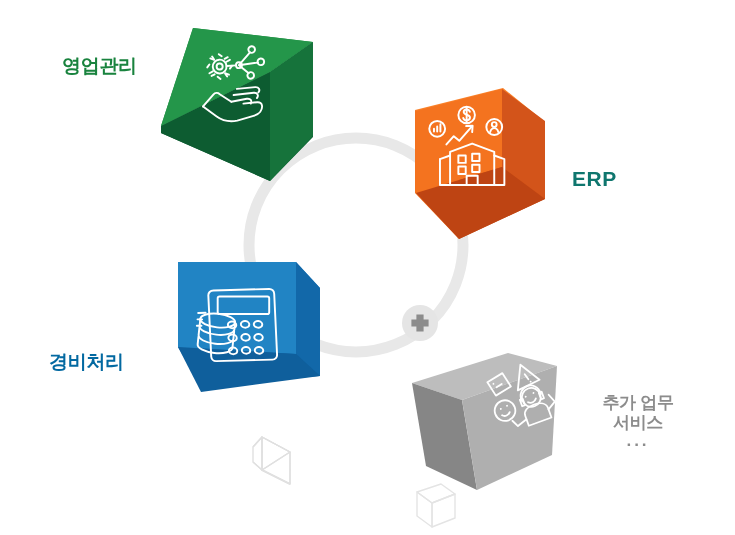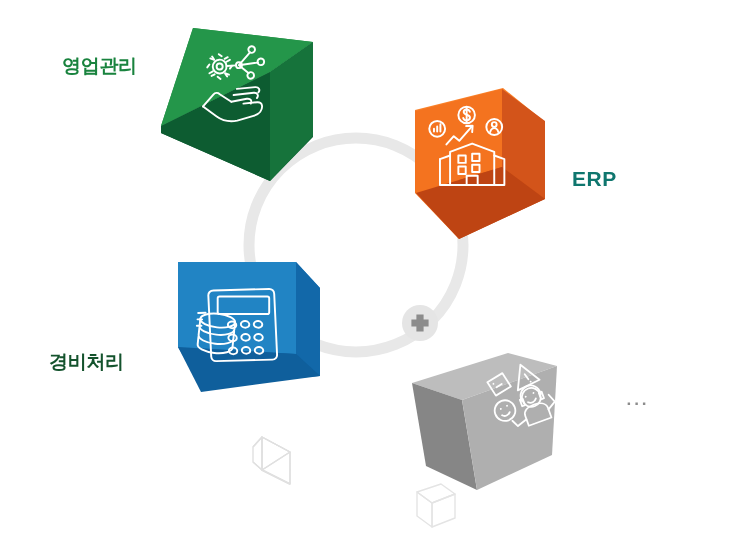--- a/index.html
+++ b/index.html
@@ -11,21 +11,21 @@
   #stage{position:absolute;inset:0;width:735px;height:535px;}
   .label{
     position:absolute;
     font-weight:bold;
     line-height:1.22;
     white-space:pre-line;
     letter-spacing:-0.3px;
   }
   #label-sales{ left:62px; top:54px;  font-size:19px; color:#19833E; }
   #label-erp{   left:572px;top:166px; font-size:21px; color:#0f766e; letter-spacing:0.5px;}
-  #label-expense{left:49px;top:350px; font-size:19px; color:#14532d; }
+  #label-expense{left:49px;top:350px; font-size:19px; color:#0369a1; }
   #label-extra{ left:586px;top:372px; font-size:17px; color:#8C8C8C; text-align:center; width:104px;}
   #label-extra .dots{display:block;font-size:17px;letter-spacing:2px;line-height:1.1;margin-top:2px;}
 </style>
 </head>
 <body>
 
 <div id="stage">
 
   <svg width="735" height="535" viewBox="0 0 735 535" xmlns="http://www.w3.org/2000/svg">
 
@@ -224,16 +224,18 @@
   </svg>
 
   
   <div class="label" id="label-sales">영업관리</div>
 
   <div class="label" id="label-erp">ERP</div>
 
   <div class="label" id="label-expense">경비처리</div>
 
   <div class="label" id="label-extra">
+    <span>추가 업무
+서비스</span>
     <span class="dots">···</span>
   </div>
 
 </div>
 
 </body></html>

